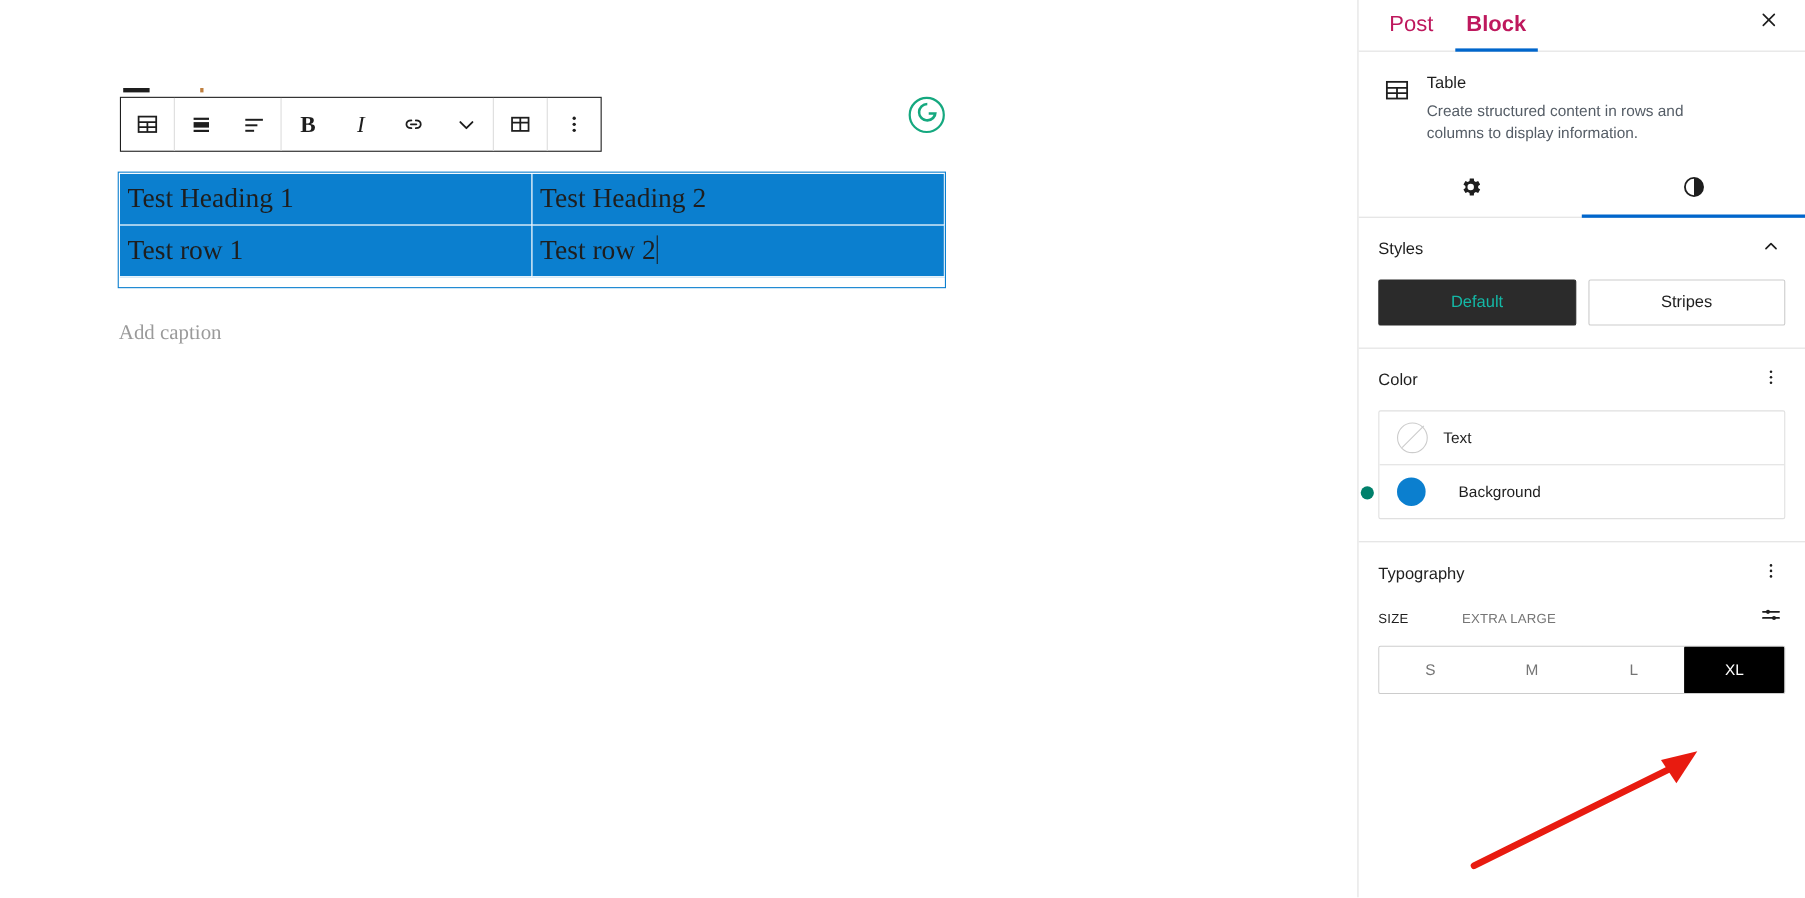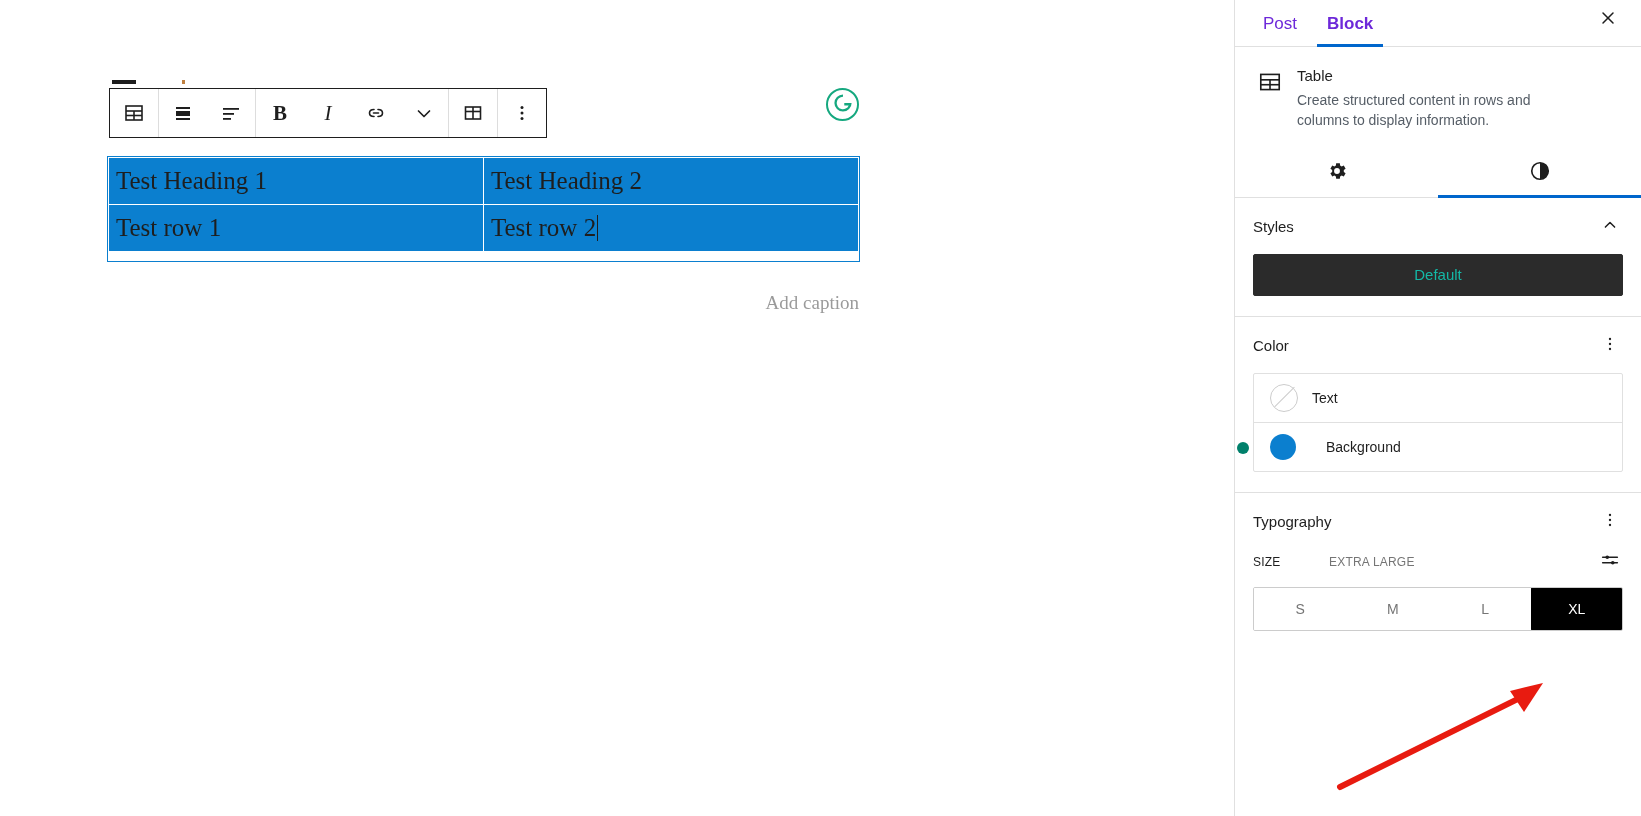--- a/index.html
+++ b/index.html
@@ -133,21 +133,21 @@
     background: #1e1e1e;
     vertical-align: -5px;
     margin-left: 1px;
   }
 
   #add-caption {
     position: absolute;
     left: 108px;
     top: 292px;
     width: 751px;
-    text-align: right;
+    text-align: left;
     font-family: "Liberation Serif", serif;
     font-size: 19px;
     color: #9a9a9a;
   }
 
   
   #grammarly-badge {
     position: absolute;
     left: 826px;
     top: 88px;
@@ -190,22 +190,22 @@
   }
   #sidebar-tabs {
     position: relative;
     height: 46px;
     display: flex;
     align-items: flex-end;
     border-bottom: 1px solid #e0e0e0;
     padding-left: 18px;
   }
   .side-tab {
-    font-size: 17px;
-    color: #6d28d9;
+    font-size: 20px;
+    color: #be185d;
     padding: 0 10px 12px 10px;
     margin-right: 10px;
     cursor: pointer;
     position: relative;
   }
   .side-tab.active {
     font-weight: 600;
   }
   .side-tab.active::after {
     content: "";
@@ -596,20 +596,21 @@
       <span class="chevron-btn">
         <span>
           <svg width="20" height="20" viewBox="0 0 24 24" fill="none" stroke="#1e1e1e" stroke-width="1.8" stroke-linecap="round" stroke-linejoin="round">
             <polyline points="6.5,14.5 12,9 17.5,14.5"></polyline>
           </svg>
         </span>
       </span>
     </div>
     <div id="styles-row">
       <div class="style-btn selected">Default</div>
+      <div class="style-btn unselected">Stripes</div>
     </div>
   </div>
 
   <div class="panel-section">
     <div class="section-head">
       <span class="section-title">Color</span>
       <span class="dots-btn">
         <span>
           <svg width="20" height="20" viewBox="0 0 24 24" fill="#1e1e1e">
             <circle cx="12" cy="6" r="1.4"></circle>

